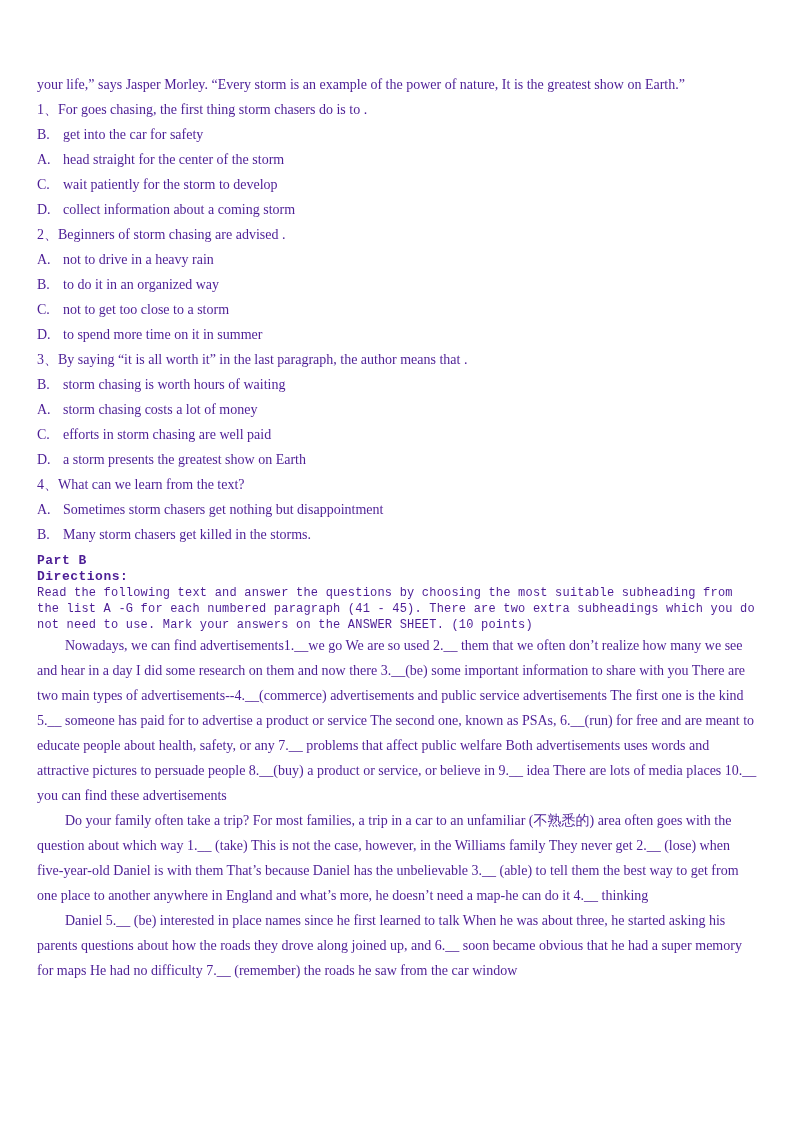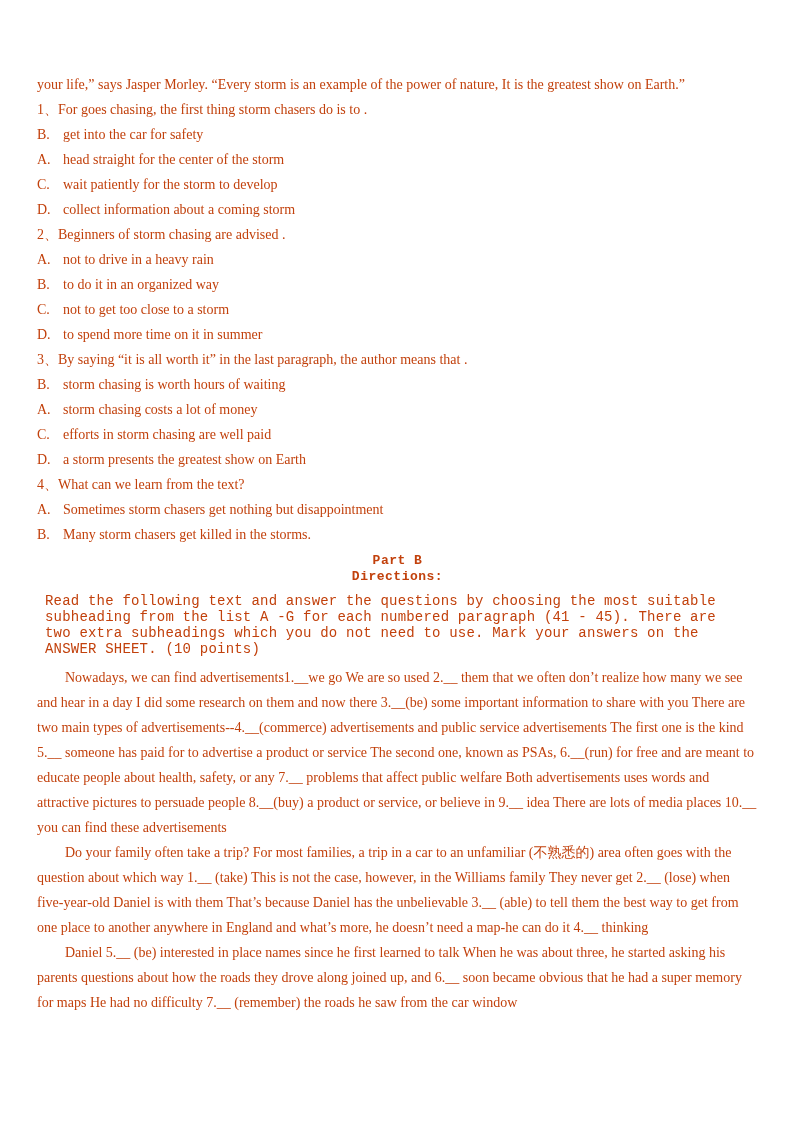--- a/index.html
+++ b/index.html
@@ -2,21 +2,21 @@
 <html><head>
 <meta charset="utf-8">
 <title>Exam Page</title>
 <style>
   * { box-sizing: border-box; }
   html, body { margin: 0; padding: 0; background: #ffffff; }
   .page {
     width: 794px;
     height: 1123px;
     background: #ffffff;
-    color: #c2410c;
+    color: #4c1d95;
     padding: 72px 36px 0 37px;
     overflow: hidden;
     font-family: "Liberation Serif", "DejaVu Serif", serif;
   }
   .serif-row {
     font-size: 14px;
     line-height: 25px;
     margin: 0;
   }
   .intro { white-space: normal; }
@@ -24,26 +24,25 @@
   .opt-marker { display: inline-block; width: 26px; }
   .partb {
     margin-top: 6px;
     font-family: "Liberation Mono", "DejaVu Sans Mono", monospace;
   }
   .mono-heading {
     font-weight: bold;
     font-size: 13px;
     line-height: 16px;
     letter-spacing: 0.5px;
-    text-align: center;
   }
   .mono-text {
-    font-size: 14px;
+    font-size: 12px;
     line-height: 16px;
-    margin: 8px;
+    margin: 0;
     letter-spacing: 0.2px;
   }
   .passages { margin-top: 0; }
   .passage {
     font-size: 14px;
     line-height: 25px;
     margin: 0;
     text-indent: 28px;
     text-align: left;
   }

